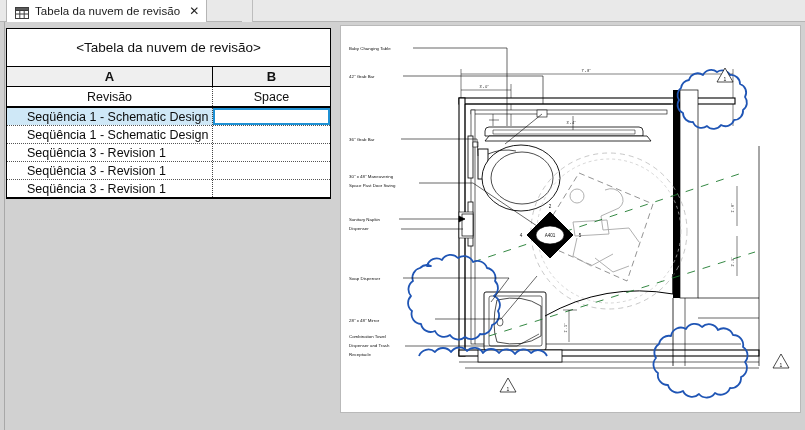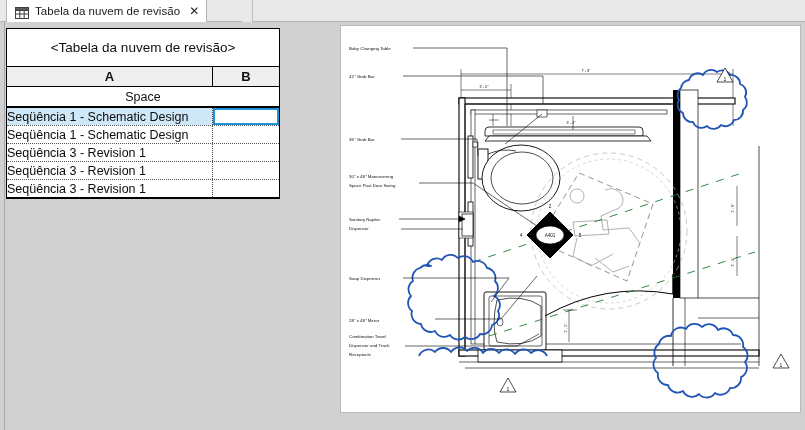--- a/index.html
+++ b/index.html
@@ -68,21 +68,21 @@
   }
   .panel-left-stripe {
     position: absolute; left: 0; top: 0; width: 5px; height: 408px;
     background: #d1d1d1;
     border-right: 1px solid #a8a8a8;
     box-sizing: border-box;
   }
 
   .schedule {
     position: absolute; left: 6px; top: 6px;
-    width: 274px;
+    width: 325px;
     background: #84cc16;
     border: 1.5px solid #000000;
     box-sizing: border-box;
   }
   .sched-title {
     height: 38px;
     display: flex; align-items: center; justify-content: center;
     font-size: 13.5px;
     color: #111;
     border-bottom: 1.5px solid #000;
@@ -122,21 +122,21 @@
   .sched-row {
     display: flex;
     height: 18px;
     border-bottom: 1px dotted #555;
     box-sizing: border-box;
   }
   .sched-row:last-child { border-bottom: 1.5px solid #000; }
   .sched-row .cell {
     display: flex; align-items: center;
     font-size: 12.5px; color: #0b0b0b;
-    padding-left: 0;
+    padding-left: 20px;
     box-sizing: border-box;
     overflow: hidden; white-space: nowrap;
   }
   .sched-row .cell.b { padding-left: 4px; }
   .row-selected .cell.a {
     background: #cfe8f7;
   }
   .cell-active {
     outline: 2px solid #1f91d4;
     outline-offset: -2px;
@@ -192,20 +192,21 @@
     <div class="schedule">
 
       <div class="sched-title">&lt;Tabela da nuvem de revisão&gt;</div>
 
       <div class="sched-colhdr">
         <div class="cell col-a divider-solid">A</div>
         <div class="cell col-b">B</div>
       </div>
 
       <div class="sched-fieldhdr">
+        <div class="cell col-a divider-dotted">Revisão</div>
         <div class="cell col-b">Space</div>
       </div>
 
       <div class="sched-body">
 
         <div class="sched-row row-selected">
           <div class="cell a col-a divider-dotted">Seqüência 1 - Schematic Design</div>
           <div class="cell b col-b cell-active"></div>
         </div>
 

